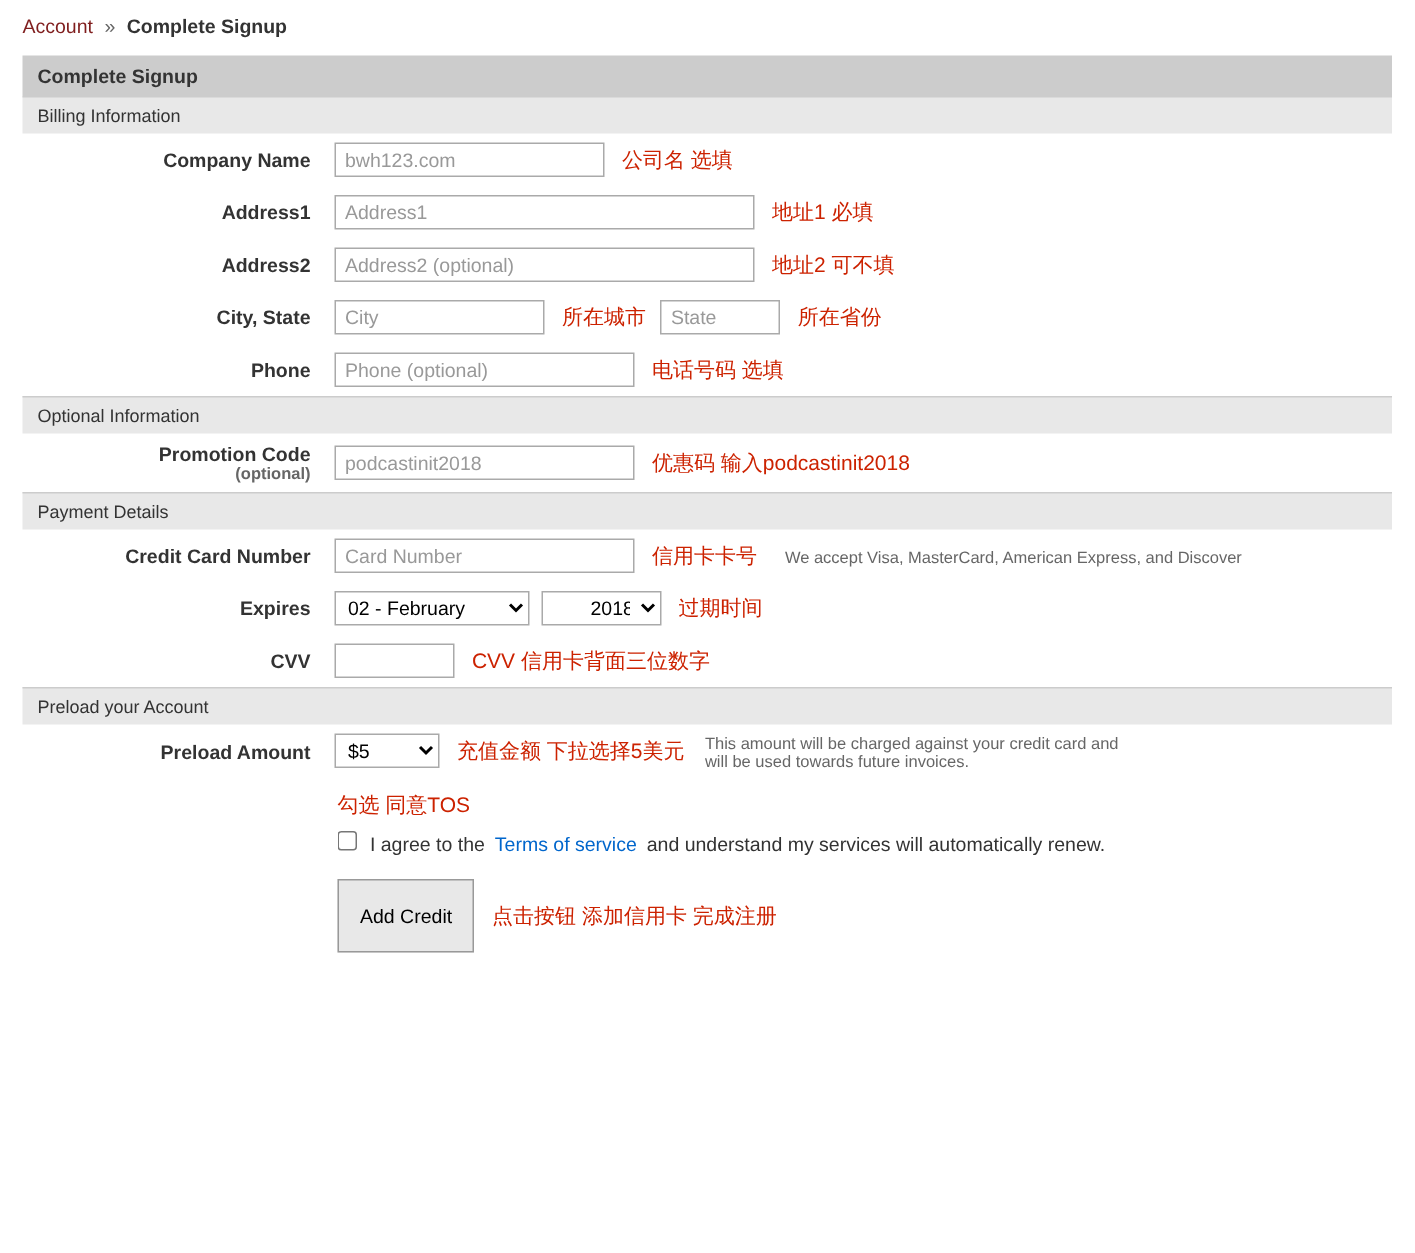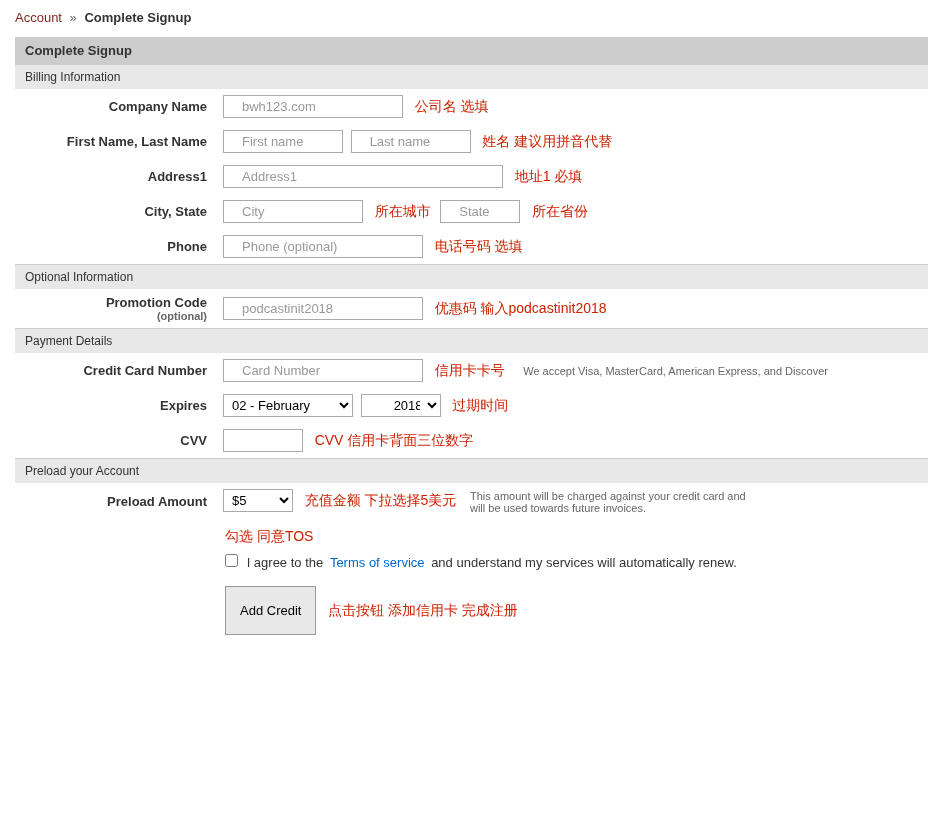--- a/index.html
+++ b/index.html
@@ -50,21 +50,21 @@
       width: 200px;
       color: #333;
       font-size: 13px;
     }
     .form-table .input-cell {
       text-align: left;
     }
 
     input[type="text"], input[type="number"] {
       border: 1px solid #aaa;
-      padding: 3px 18px;
+      padding: 3px 6px;
       font-size: 13px;
       color: #999;
       background: #fff;
     }
     input[type="text"]::placeholder { color: #999; }
 
     .input-company { width: 180px; }
     .input-firstname { width: 120px; }
     .input-lastname { width: 120px; }
     .input-address1 { width: 280px; }
@@ -155,37 +155,36 @@
 
   <tbody>
       <tr>
     <td class="label-cell">Company Name</td>
     <td class="input-cell">
       <input type="text" class="input-company" value="bwh123.com" style="">
       <span class="annotation">公司名 选填</span>
     </td>
   </tr>
 
-  <tr>
-    <td class="label-cell">First Name, Last Name</td>
-    <td class="input-cell">
-      <input type="text" class="input-firstname" placeholder="First name" style="">
-      <input type="text" class="input-lastname" style="margin-left: 4px;" placeholder="Last name">
-      <span class="annotation">姓名 建议用拼音代替</span>
-    </td>
-  </tr>
 
   <tr>
     <td class="label-cell">Address1</td>
     <td class="input-cell">
       <input type="text" class="input-address1" placeholder="Address1" style="">
       <span class="annotation">地址1 必填</span>
     </td>
   </tr>
 
+  <tr>
+    <td class="label-cell">Address2</td>
+    <td class="input-cell">
+      <input type="text" class="input-address2" placeholder="Address2 (optional)" style="">
+      <span class="annotation">地址2 可不填</span>
+    </td>
+  </tr>
 
   <tr>
     <td class="label-cell">City, State</td>
     <td class="input-cell">
       <input type="text" class="input-city" placeholder="City" style="">
       <span class="annotation">所在城市</span>
       <input type="text" class="input-state" style="margin-left: 6px;" placeholder="State">
       <span class="annotation">所在省份</span>
     </td>
   </tr>

